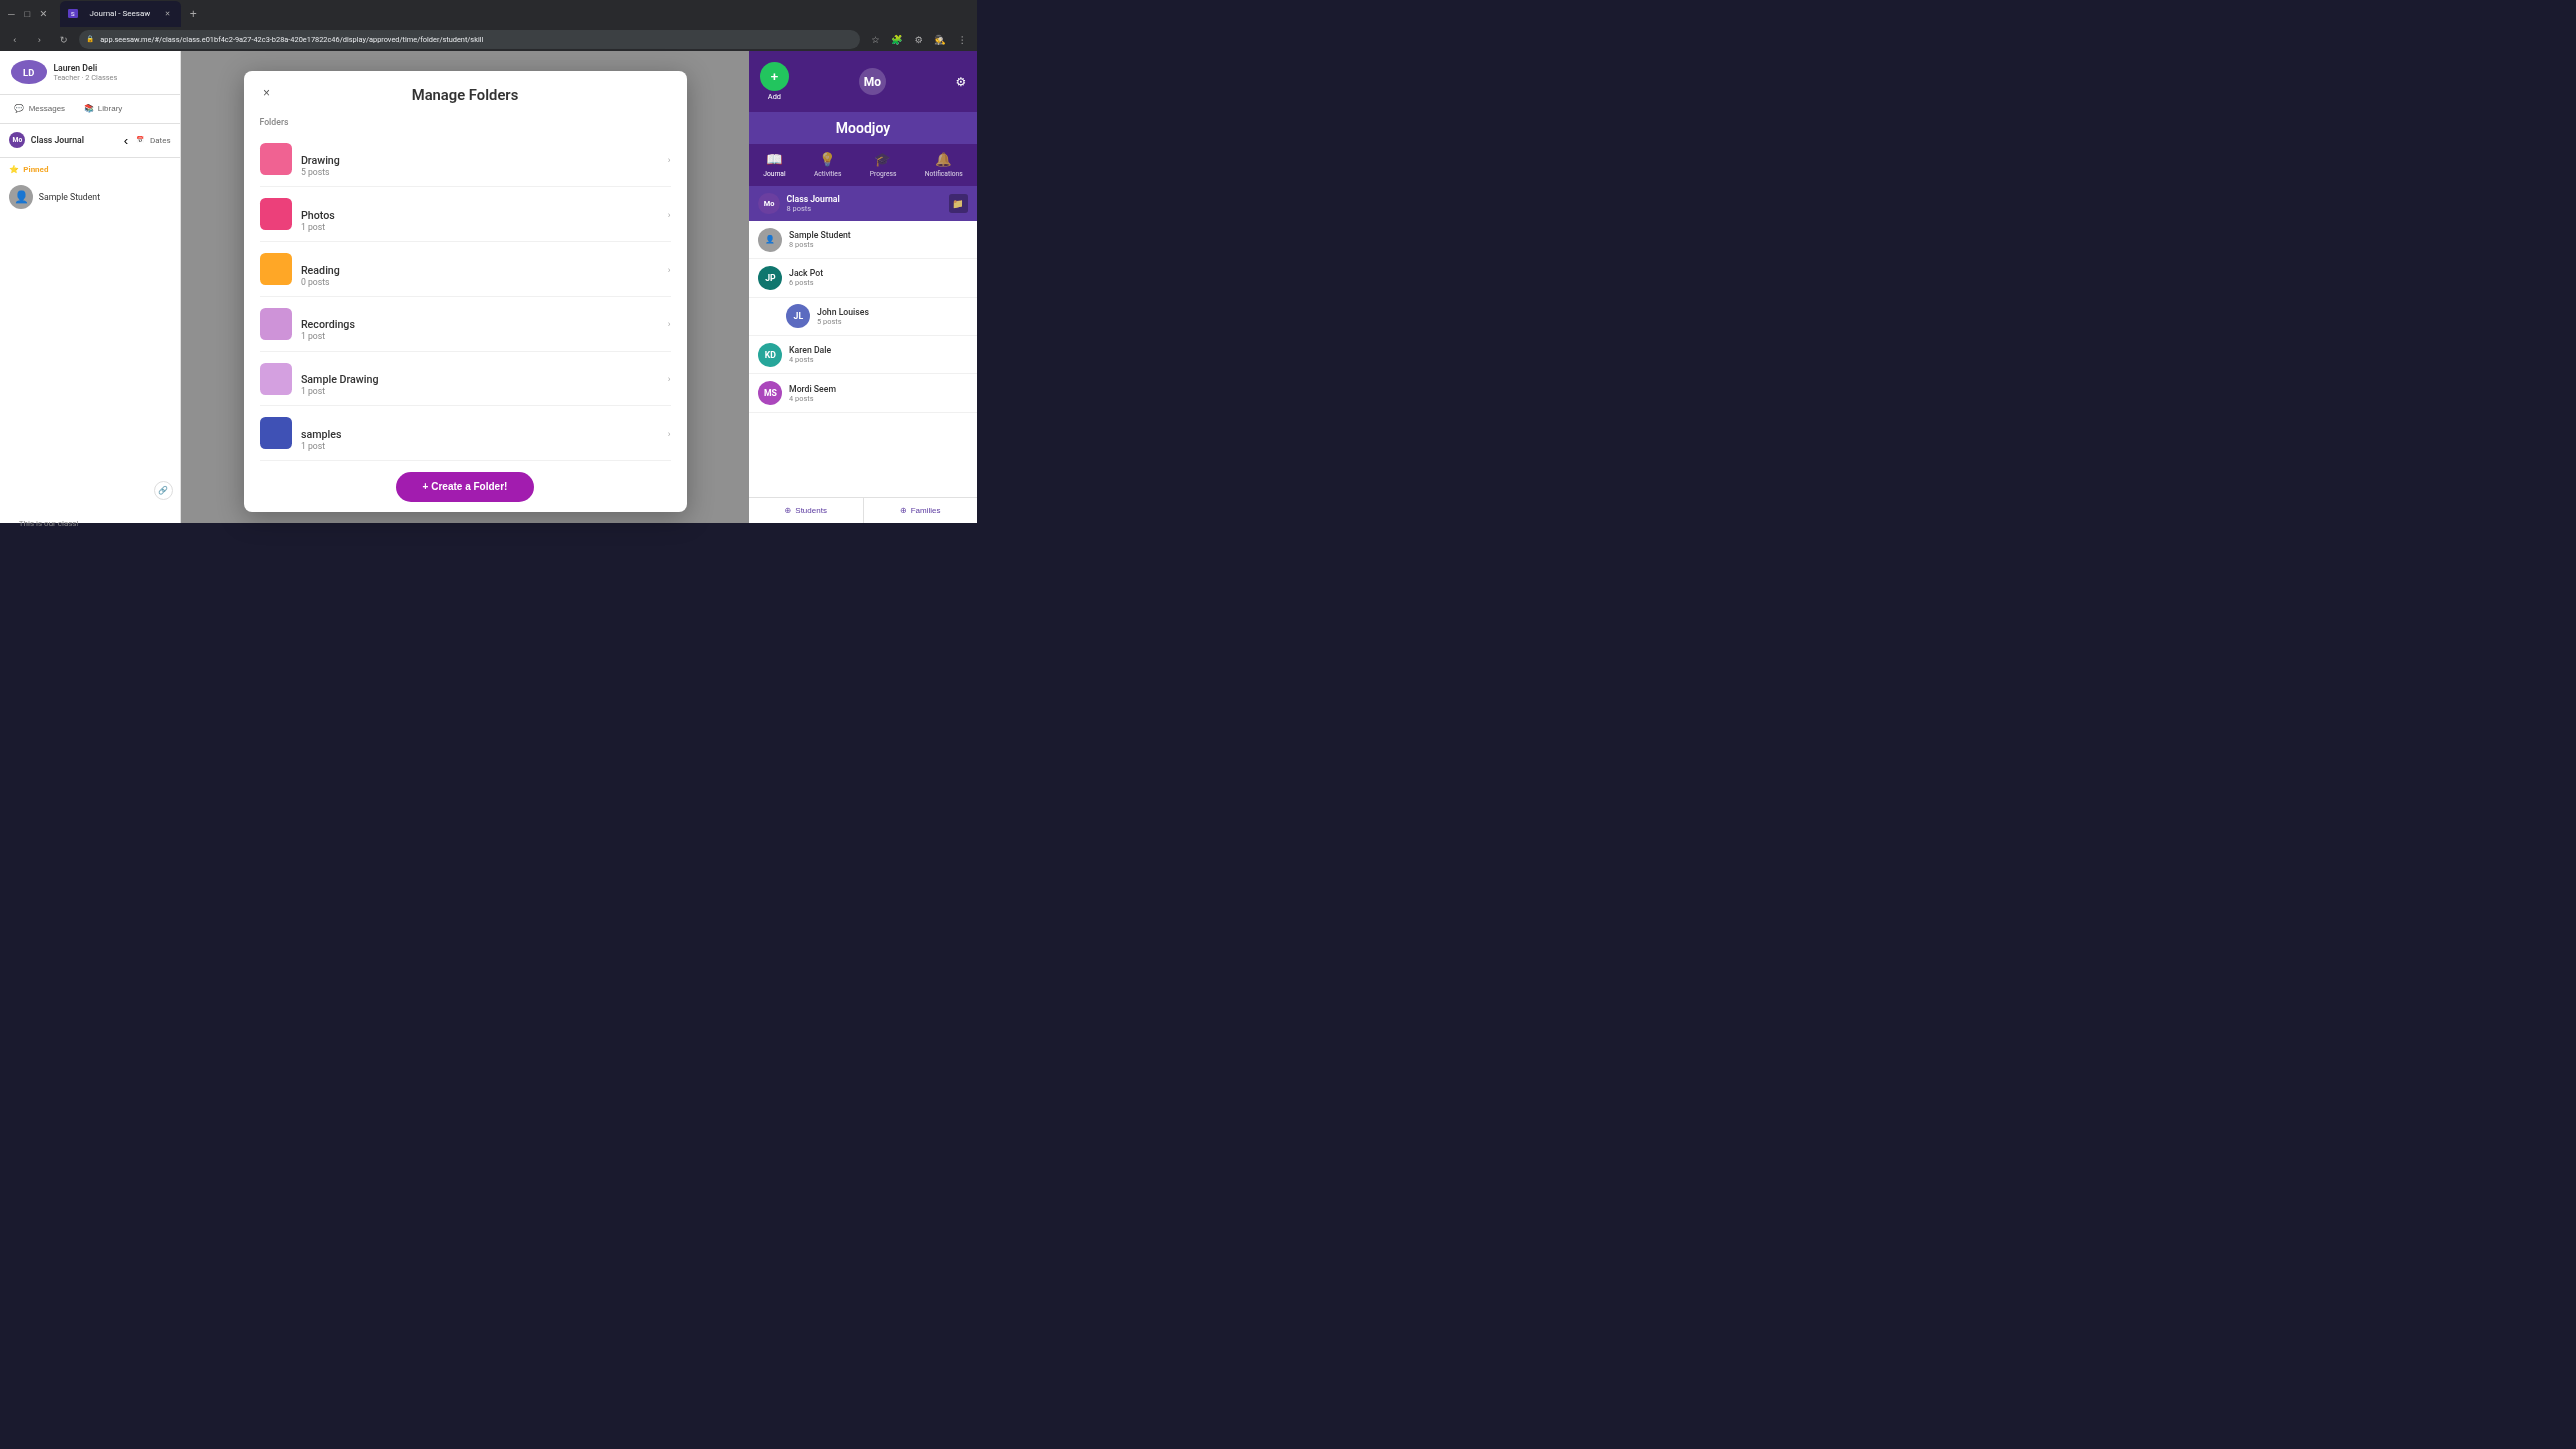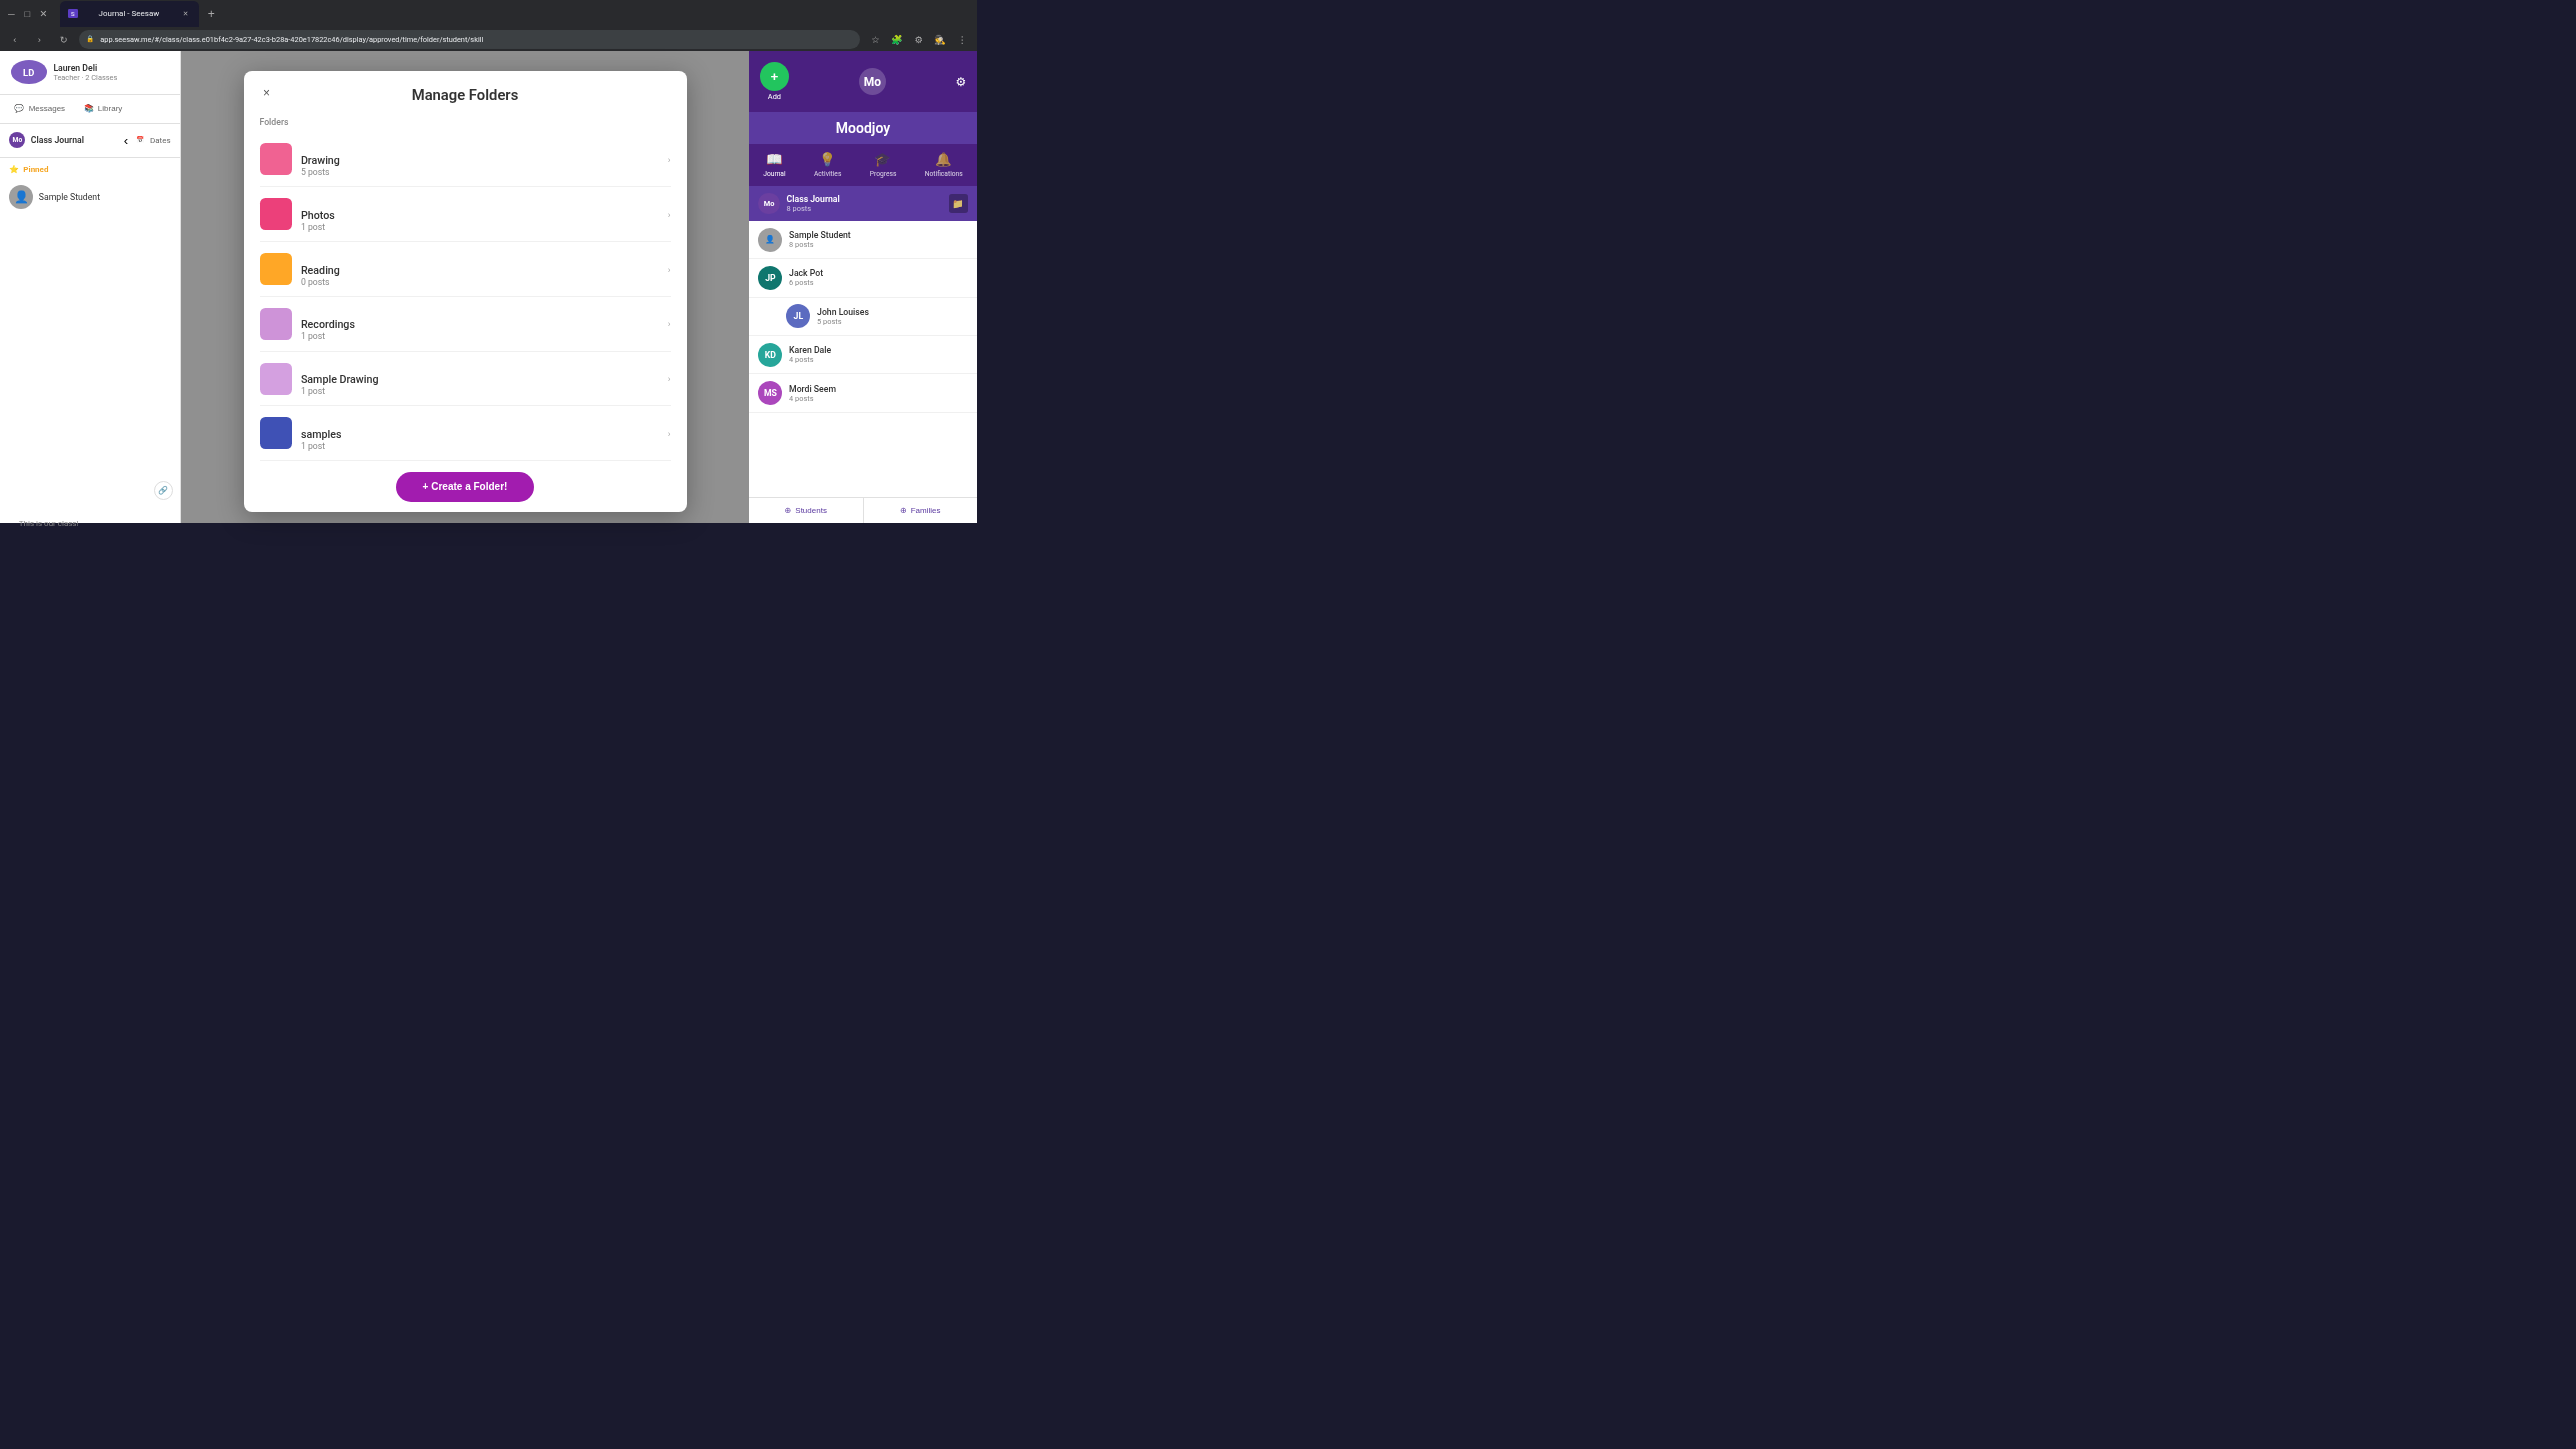--- a/index.html
+++ b/index.html
@@ -45,21 +45,21 @@
       background: #292a2d;
       padding: 0 5.4px;
     }
     .tab {
       display: flex;
       align-items: center;
       background: #1a1a2e;
       border-radius: 5.4px 5.4px 0 0;
       padding: 0 8px;
       height: 26px;
-      gap: 21px;
+      gap: 12px;
       font-size: 8px;
       color: #e8eaed;
       max-width: 148px;
     }
     .tab .favicon {
       width: 9.4px; height: 9.4px;
       background: #5b3cc4;
       border-radius: 1.3px;
       font-size: 6px;
       color: white;

